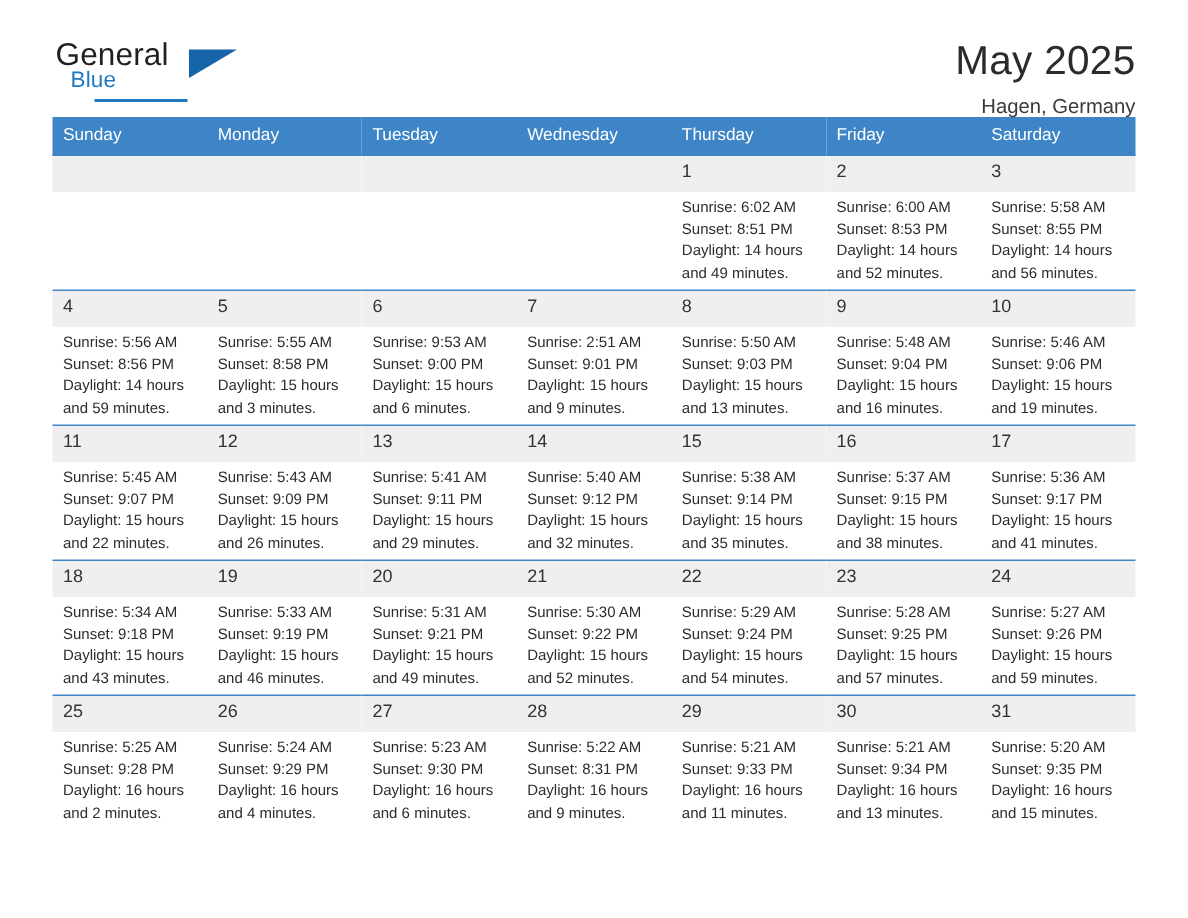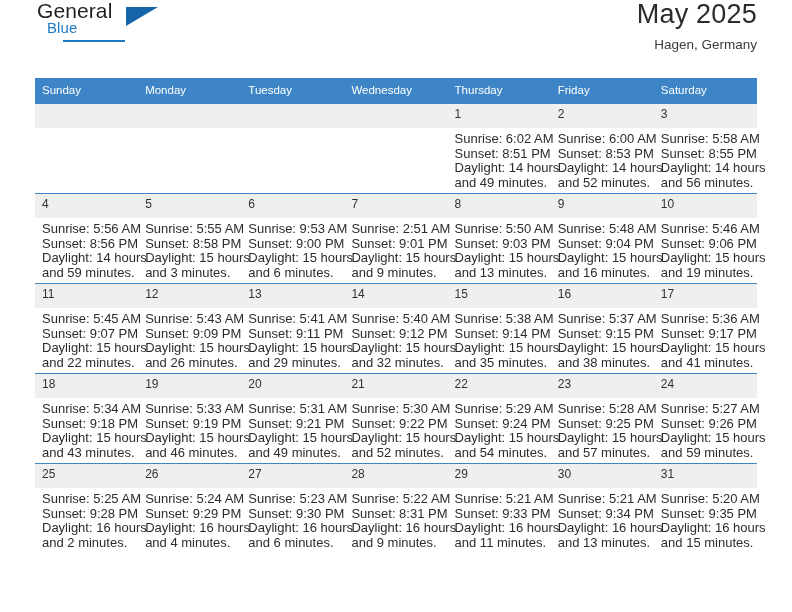--- a/index.html
+++ b/index.html
@@ -21,20 +21,21 @@
     box-sizing: border-box;
     padding: 0 35px;
   }
 
   
   .header {
     height: 74px;
     display: flex;
     align-items: flex-start;
     justify-content: space-between;
+    padding-top: 26px;
     box-sizing: border-box;
   }
   .logo {
     position: relative;
     width: 130px;
     height: 48px;
     line-height: 1;
   }
   .logo-general {
     position: absolute;
@@ -123,21 +124,21 @@
     height: 17px;
     box-sizing: content-box;
   }
   .cell.empty .daynum {
     background: #efefef;
     color: transparent;
   }
   .cell.empty .lines { visibility: hidden; }
   .lines {
     padding: 4px 6px 0 7px;
-    font-size: 13px;
+    font-size: 10px;
     line-height: 14.6px;
     color: #2c2c2c;
   }
   .lines div {
     white-space: nowrap;
   }
 </style>
 </head>
 <body>
 

